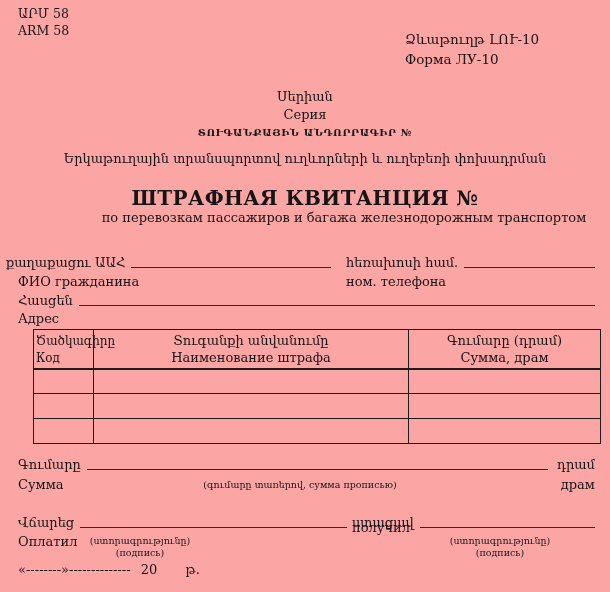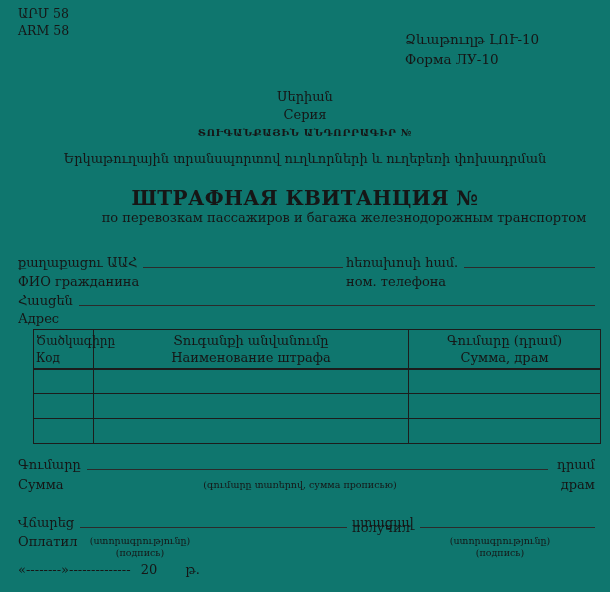--- a/index.html
+++ b/index.html
@@ -4,21 +4,21 @@
 <title>ЛУ-10</title>
 <style>
   * { box-sizing: border-box; }
   html, body { margin: 0; padding: 0; }
   body {
     width: 610px; height: 592px;
     background: #ffffff;
     color: #161616;
     font-family: "DejaVu Serif", "Liberation Serif", serif;
   }
-  .page { position: relative; width: 610px; height: 592px; overflow: hidden; background: #0f766e; }
+  .page { position: relative; width: 610px; height: 592px; overflow: hidden; background: #fca5a5; }
   .abs { position: absolute; }
   .center { left: 0; width: 610px; text-align: center; }
   .fs   { font-size: 13px; line-height: 18px; }
   .fs-sm{ font-size: 12.5px; line-height: 17px; }
   .tiny { font-size: 9.5px;  line-height: 12px; }
   .b { font-weight: bold; }
   .row { display: flex; align-items: flex-end; }
   .lbl { white-space: nowrap; }
   .fill-line {
     flex: 1 1 auto;
@@ -61,21 +61,21 @@
   <div class="abs center fs" style="top:88px;">
     <div>Սերիան</div>
     <div>Серия</div>
   </div>
 
   <div class="abs center b title-arm" style="top:127px;">ՏՈՒԳԱՆՔԱՅԻՆ ԱՆԴՈՐՐԱԳԻՐ №</div>
   <div class="abs center fs" style="top:150px;">Երկաթուղային տրանսպորտով ուղևորների և ուղեբեռի փոխադրման</div>
   <div class="abs center b title-rus" style="top:186px;">ШТРАФНАЯ КВИТАНЦИЯ №</div>
   <div class="abs center fs" style="top:209px;margin-left:39px;">по перевозкам пассажиров и багажа железнодорожным транспортом</div>
 
-  <div class="abs row fs" style="left:18px; top:254px; width:325px;">
+  <div class="abs row fs" style="left:6px; top:254px; width:325px;">
     <span class="lbl">քաղաքացու ԱԱՀ</span>
     <span class="fill-line"></span>
   </div>
   <div class="abs row fs" style="left:346px; top:254px; width:249px;">
     <span class="lbl">հեռախոսի համ.</span>
     <span class="fill-line"></span>
   </div>
   <div class="abs fs" style="left:18px; top:273px;">ФИО гражданина</div>
   <div class="abs fs" style="left:346px; top:273px;">ном. телефона</div>
 

